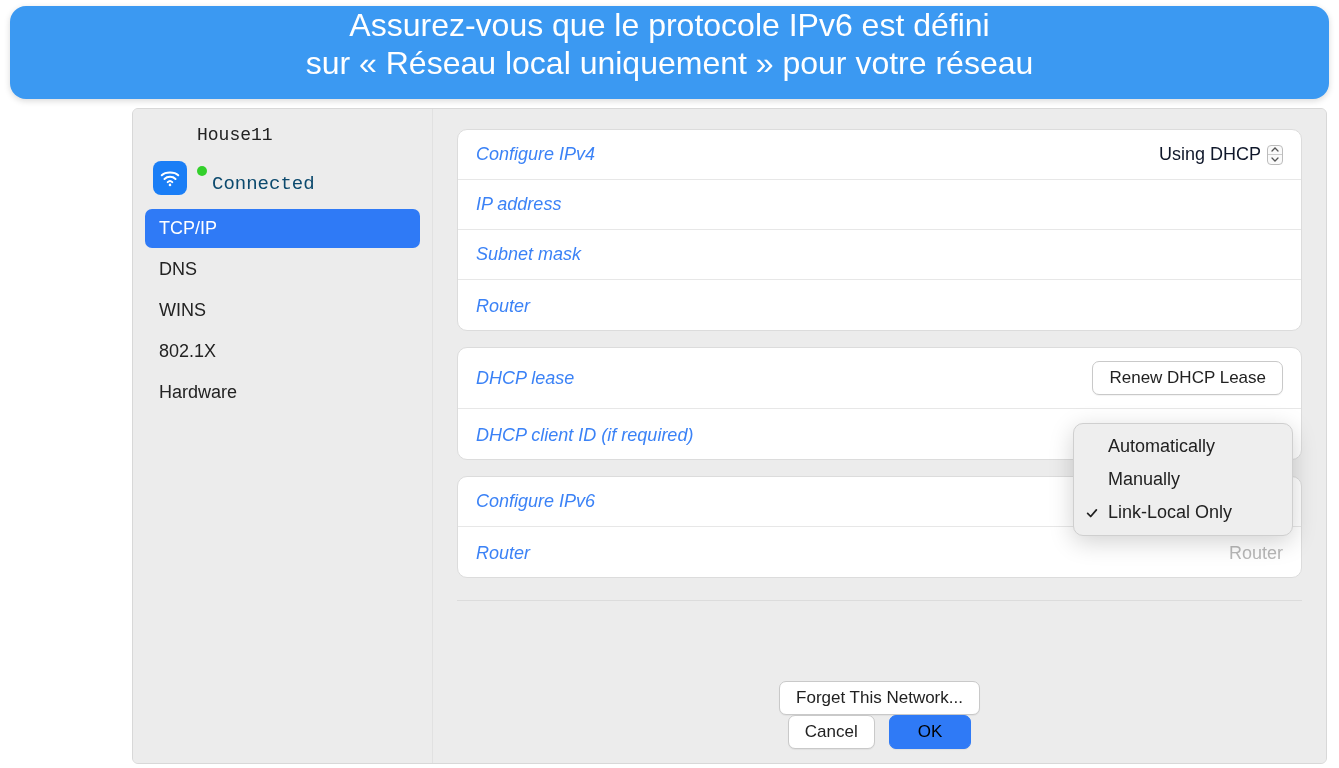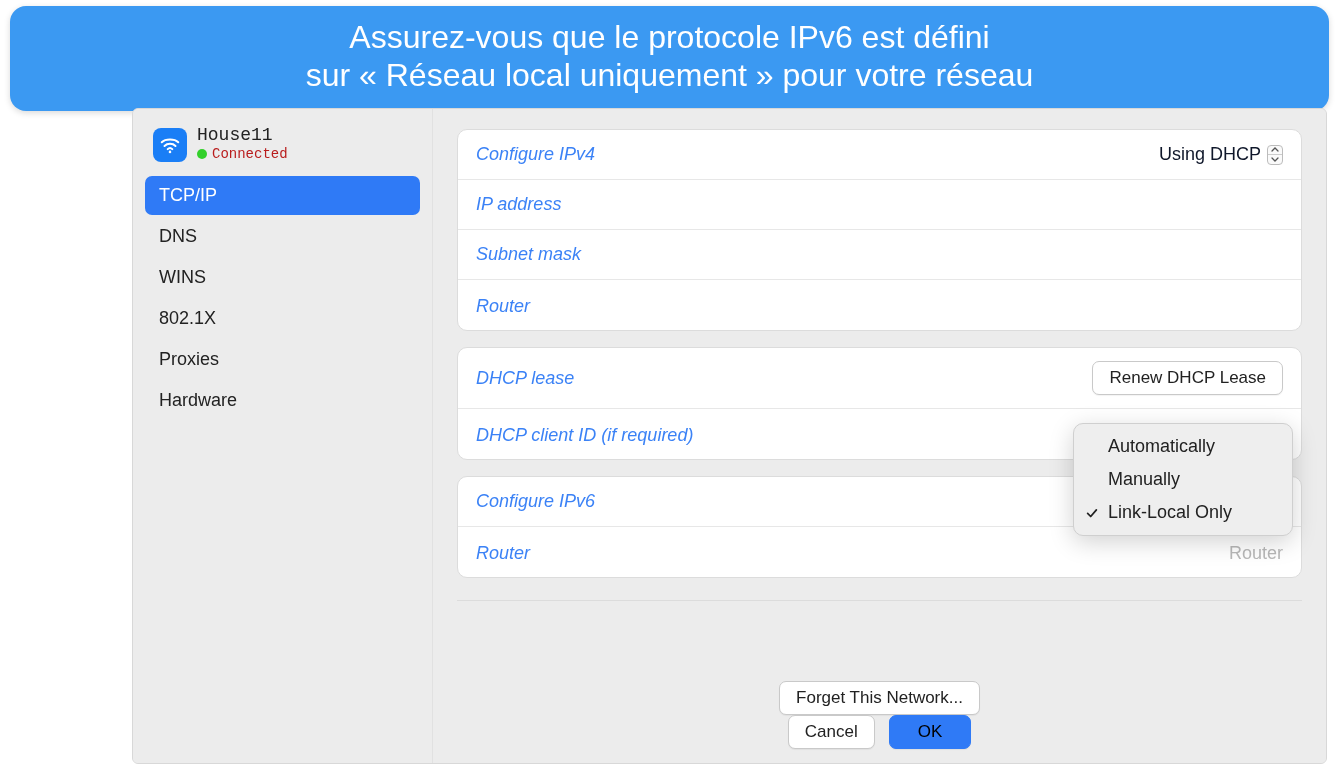--- a/index.html
+++ b/index.html
@@ -8,21 +8,21 @@
     background: #fff;
     width: 1339px;
     height: 768px;
     overflow: hidden;
   }
   .banner {
     background: #3b99f2;
     color: #fff;
     margin: 6px 10px 0 10px;
     border-radius: 16px;
-    padding: 12px 20px 16px 20px;
+    padding: 0 20px 16px 20px;
     font-size: 32px;
     line-height: 1.2;
     text-align: center;
     font-weight: 500;
     box-shadow: 0 2px 6px rgba(0,0,0,0.15);
   }
   .window {
     position: absolute;
     left: 132px;
     top: 108px;
@@ -68,22 +68,23 @@
     gap: 5px;
     margin-top: 1px;
   }
   .status-dot {
     width: 10px;
     height: 10px;
     background: #33d02b;
     border-radius: 50%;
   }
   .status-label {
-    font-size: 14px;
-    color: #b91c1c;
+    font-size: 19px;
+    color: #0c4a6e;
+    margin-top: 27px;
   }
   .tab-list { margin-top: 4px; }
   .tab {
     padding: 9px 14px;
     font-size: 18px;
     color: #222;
     border-radius: 7px;
     cursor: default;
     margin-bottom: 2px;
   }
@@ -221,21 +222,20 @@
           <span class="status-label">Connected</span>
         </div>
       </div>
     </div>
 
     <div class="tab-list">
       <div class="tab active"><span>TCP/IP</span></div>
       <div class="tab"><span>DNS</span></div>
       <div class="tab"><span>WINS</span></div>
       <div class="tab"><span>802.1X</span></div>
-      <div class="tab"><span>Proxies</span></div>
       <div class="tab"><span>Hardware</span></div>
     </div>
   </aside>
 
   <main class="content">
 
     <div class="panel">
       <div class="row">
         <span class="row-label">Configure IPv4</span>
         <span class="row-value">

